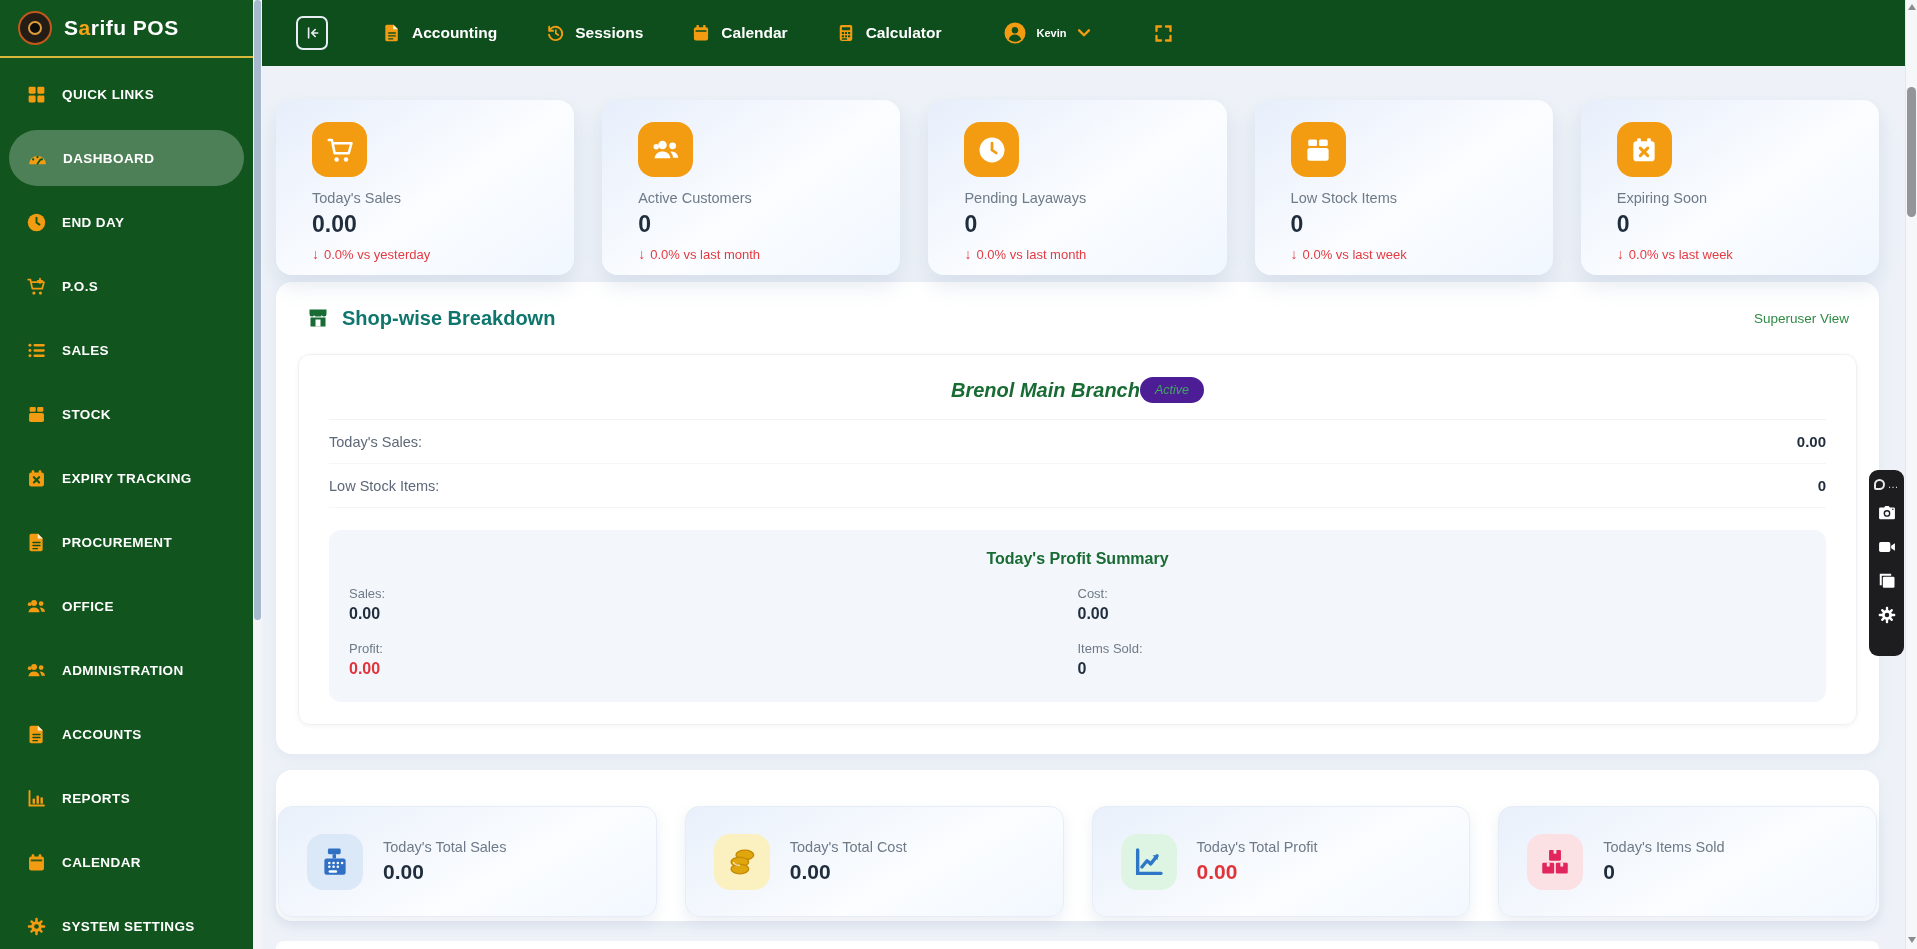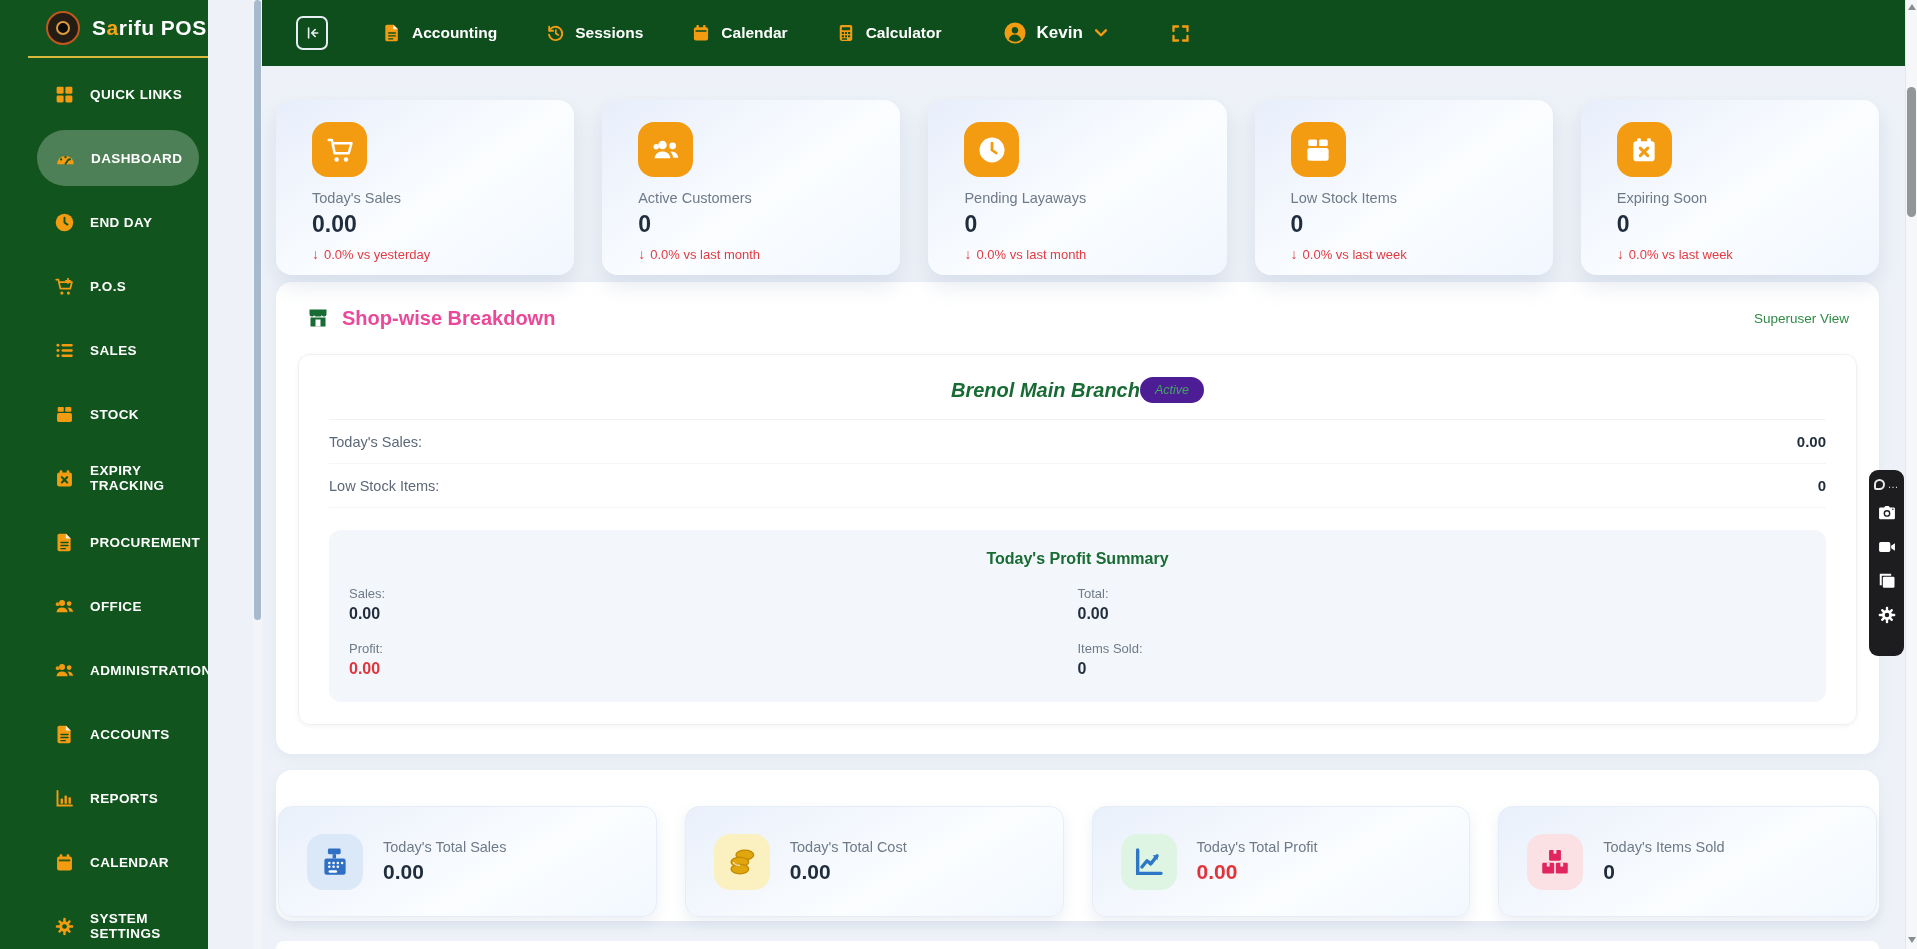--- a/index.html
+++ b/index.html
@@ -1,54 +1,54 @@
 <!DOCTYPE html>
 <html><head>
 <meta charset="utf-8">
 <style>
   * { margin:0; padding:0; box-sizing:border-box; }
   html,body { width:1917px; height:949px; overflow:hidden; }
   body { font-family:"Liberation Sans", sans-serif; background:#eef2f8; position:relative; }
 
   
-  .sidebar { position:absolute; left:0; top:0; width:208px; height:949px; background:#11541d; z-index:4; overflow:hidden;padding-left:28px; }
+  .sidebar { position:absolute; left:0; top:0; width:253px; height:949px; background:#11541d; z-index:4; overflow:hidden; }
   .side-header { height:58px; display:flex; align-items:center; gap:12px; padding:0 18px; border-bottom:2px solid #d8b93c; }
   .brand { font-size:21px; font-weight:bold; color:#fff; letter-spacing:.5px; white-space:nowrap; }
   .brand .accent { color:#f5a415; }
   .emblem { width:34px; height:34px; border-radius:50%; background:#241d15; border:2px solid #c2581d; display:flex; align-items:center; justify-content:center; flex:0 0 auto; }
   .emblem-core { width:14px; height:14px; border-radius:50%; background:#0c0c0c; border:2px solid #e09b3a; }
   .side-list { padding-top:4px; }
   .side-item { height:64px; display:flex; align-items:center; gap:15px; padding:0 10px 0 26px; color:#fff; font-weight:bold; font-size:13.5px; letter-spacing:.4px; cursor:pointer; }
   .side-item.active { height:56px; margin:4px 9px; padding-left:18px; background:rgba(255,255,255,.26); border-radius:999px; }
   .si { width:21px; height:21px; flex:0 0 auto; color:#f39c12; }
   .side-rail { position:absolute; left:253px; top:0; width:9px; height:949px; background:#f2f4f7; z-index:4; }
   .side-rail-thumb { position:absolute; left:1px; top:0; width:7px; height:620px; background:#a7b9cc; border-radius:4px; }
 
   
   .topbar { position:absolute; left:262px; top:0; right:0; height:66px; background:#0e4e1c; display:flex; align-items:center; padding-left:34px; z-index:3; }
   .collapse-btn { width:32px; height:34px; border:2px solid #e8eef3; border-radius:7px; display:flex; align-items:center; justify-content:center; margin-right:54px; cursor:pointer; background:transparent; }
   .nav-item { display:flex; align-items:center; gap:10px; color:#fff; font-weight:bold; font-size:15.5px; margin-right:48px; cursor:pointer; }
   .ni { width:20px; height:20px; color:#f39c12; }
-  .user-menu { display:flex; align-items:center; gap:9px; color:#fff; font-weight:bold; font-size:17px; margin-left:14px; cursor:pointer; }
+  .user-menu { display:flex; align-items:center; gap:9px; color:#fff; font-weight:bold; font-size:11px; margin-left:14px; cursor:pointer; }
   .fullscreen-btn { margin-left:60px; cursor:pointer; background:none; border:none; display:flex; }
 
   
   .stats-row { position:absolute; left:276px; top:100px; width:1603px; display:flex; gap:28px; z-index:1; }
   .stat-card { flex:1; height:175px; border-radius:16px; background:linear-gradient(145deg,#e7eefb 0%,#fbfdff 55%,#f1f7ff 100%); box-shadow:0 10px 22px rgba(120,144,180,.20); padding:22px 36px; }
   .stat-icon { width:55px; height:55px; border-radius:16px; background:#f39c12; display:flex; align-items:center; justify-content:center; color:#fff; }
   .stat-icon svg { width:30px; height:30px; }
   .stat-label { margin-top:13px; color:#6e7a87; font-size:14.5px; }
   .stat-value { margin-top:5px; color:#1f2d3d; font-size:23px; font-weight:bold; }
   .stat-delta { margin-top:8px; color:#e23b42; font-size:13px; display:flex; align-items:center; gap:5px; }
   .stat-delta .arr { font-weight:bold; font-size:14px; }
 
   
   .shop-panel { position:absolute; left:276px; top:282px; width:1603px; height:472px; background:#fff; border-radius:16px; box-shadow:0 4px 14px rgba(130,150,180,.10); padding:24px 22px; overflow:hidden; }
   .shop-header { display:flex; align-items:center; justify-content:space-between; padding:0 8px; }
-  .shop-title { display:flex; align-items:center; gap:12px; color:#ec4899; font-size:20px; font-weight:bold; }
+  .shop-title { display:flex; align-items:center; gap:12px; color:#0f766e; font-size:20px; font-weight:bold; }
   .shop-title svg { width:24px; height:24px; color:#176b33; }
   .view-label { color:#2f8a45; font-size:13.5px; cursor:pointer; }
   .branch-card { margin-top:24px; border:1px solid #eef1f4; border-radius:12px; box-shadow:0 1px 5px rgba(0,0,0,.05); padding:22px 30px; background:#fff; }
   .branch-head { display:flex; align-items:center; justify-content:center;font-style:italic; }
   .branch-name { color:#176b33; font-size:20px; font-weight:bold; }
   .status-badge { background:#4c1d95; color:#44a563; font-size:12.5px; padding:6px 15px; border-radius:15px; }
   .branch-div { border:none; border-top:1px solid #f0f2f5; margin:16px 0 0 0; }
   .branch-row { display:flex; align-items:center; justify-content:space-between; padding:13px 0; border-bottom:1px solid #f3f5f8; }
   .branch-row .rl { color:#5c6877; font-size:14.5px; }
   .branch-row .rv { color:#1f2d3d; font-size:15px; font-weight:bold; }
@@ -553,21 +553,21 @@
     </div>
 
     <div class="profit-box">
       <div class="profit-title">Today's Profit Summary</div>
       <div class="profit-grid">
         <div class="pcell">
           <div class="pl">Sales:</div>
           <div class="pv">0.00</div>
         </div>
         <div class="pcell">
-          <div class="pl">Total:</div>
+          <div class="pl">Cost:</div>
           <div class="pv">0.00</div>
         </div>
         <div class="pcell">
           <div class="pl">Profit:</div>
           <div class="pv red">0.00</div>
         </div>
         <div class="pcell">
           <div class="pl">Items Sold:</div>
           <div class="pv">0</div>
         </div>

